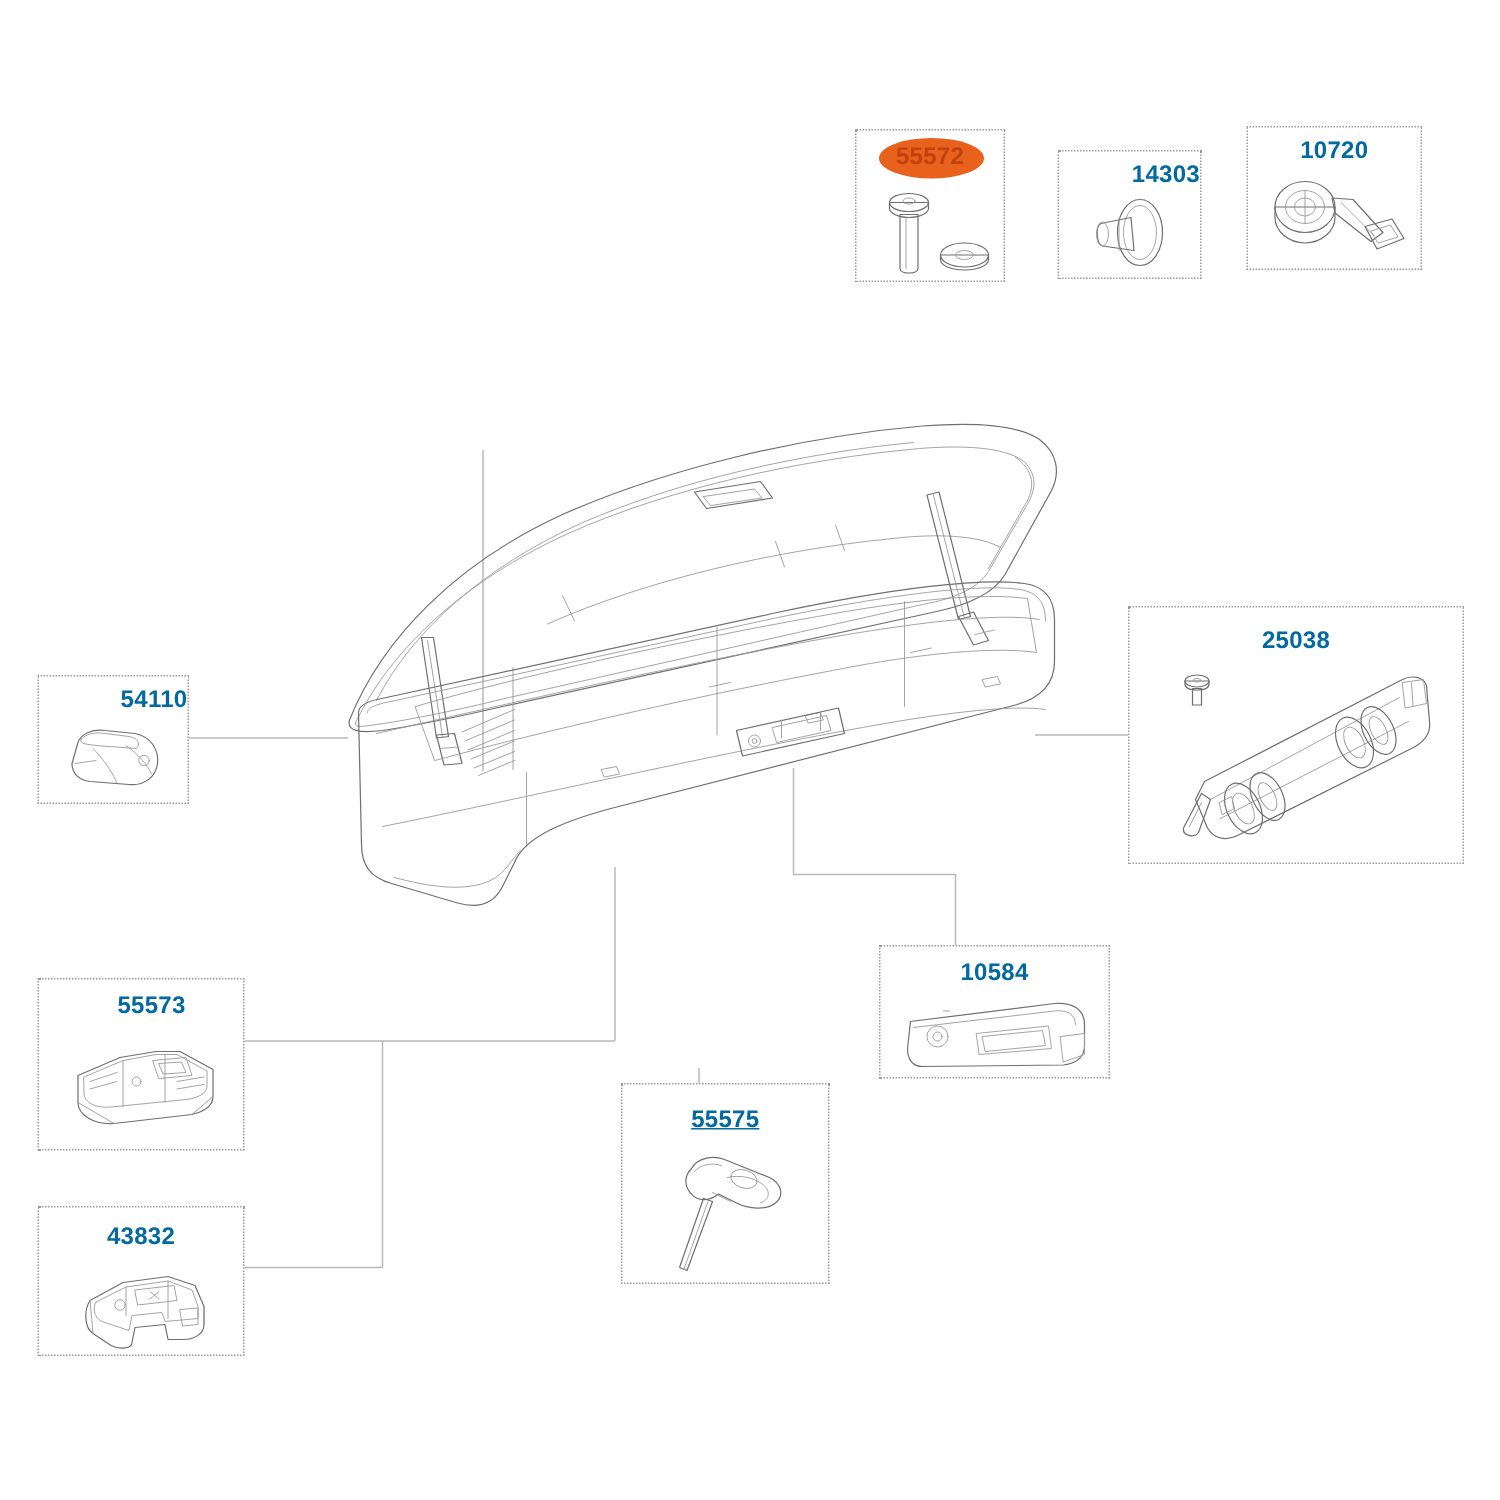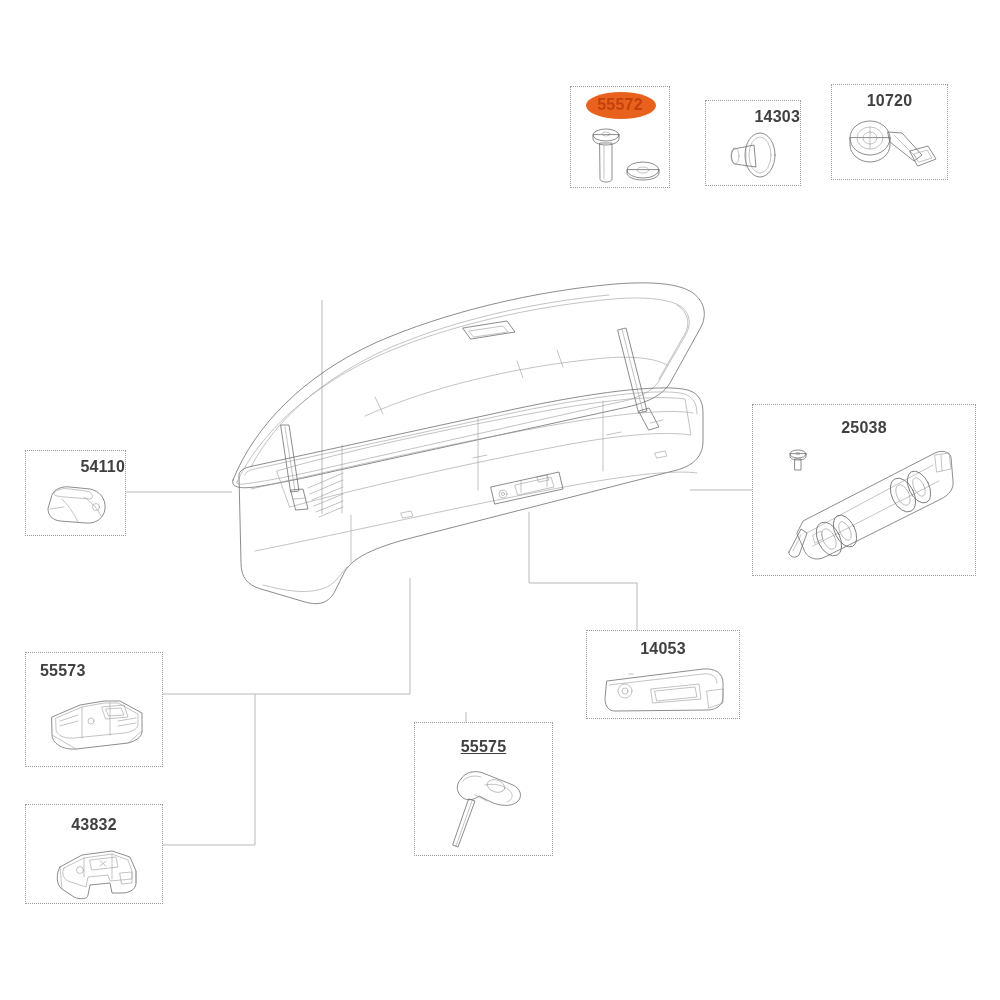--- a/index.html
+++ b/index.html
@@ -31,21 +31,21 @@
   }
 
   .part-label {
     position: absolute;
     left: 0;
     right: 0;
     text-align: center;
     font-family: "Liberation Sans", sans-serif;
     font-weight: bold;
     font-size: 16px;
-    color: #404040;
+    color: #0369a1;
     letter-spacing: 0.2px;
     line-height: 1;
     white-space: nowrap;
   }
 
   .part-label.highlight {
     color: #c2410c;
   }
 
   .badge-ellipse {
@@ -359,21 +359,21 @@
 
       <path class="ln-thin" fill="#f3f3f3" d="M 152 8 L 166 6 L 168 22 L 154 25 Z"></path>
       <path class="ln-thin" d="M 158 8 L 159 24"></path>
 
       <path class="ln-thin" fill="#f1f1f1" d="M 30 88 L 38 84 L 40 92 L 32 96 Z"></path>
     </svg>
   </div>
 
   <div class="part-box" style="left:586px;top:630px;width:154px;height:89px;">
     <div class="part-label" style="top:10px;">
-      <span class="label-text">14053</span>
+      <span class="label-text">10584</span>
     </div>
     <svg class="art" style="left:16px;top:36px;width:124px;height:48px;" viewBox="0 0 124 48">
       <path class="ln" fill="#fbfbfb" d="
         M 4 14 L 100 2 C 112 1, 120 6, 120 16
         L 120 30 C 120 38, 114 42, 106 43
         L 12 44 C 6 44, 2 40, 2 32 Z"></path>
       <path class="ln-thin" d="M 6 18 L 100 7 C 108 6, 114 9, 114 16"></path>
       <path class="ln-thin" fill="#f0f0f0" d="
         M 48 22 L 96 17 L 98 32 L 50 36 Z"></path>
       <path class="ln-thin" fill="#e8e8e8" d="
@@ -402,21 +402,21 @@
       <ellipse class="ln-thin" cx="55" cy="21" rx="9" ry="6" fill="#f2f2f2" transform="rotate(18 55 21)"></ellipse>
       <path class="ln-thin" d="M 34 30 L 46 36"></path>
 
       <path class="ln" fill="#fafafa" d="M 28 34 L 34 36 L 17 82 L 12 80 Z"></path>
       <path class="ln-thin" d="M 31 36 L 15 81"></path>
       <path class="ln-thin" d="M 12 80 L 17 82"></path>
     </svg>
   </div>
 
   <div class="part-box" style="left:25px;top:652px;width:138px;height:115px;">
-    <div class="part-label" style="top:10px; text-align:left; left:14px;">
+    <div class="part-label" style="top:10px; text-align:center; left:14px;">
       <span class="label-text">55573</span>
     </div>
     <svg class="art" style="left:22px;top:38px;width:100px;height:64px;" viewBox="0 0 100 64">
       <path class="ln" fill="#ffffff" d="
         M 4 26 L 32 14 L 56 10 L 72 10 L 94 22 L 94 40
         C 94 46, 88 50, 80 52 L 28 58 C 14 59, 4 52, 4 44 Z"></path>
       <path class="ln-thin" fill="#f8f8f8" d="
         M 8 27 L 34 16 L 56 12 L 70 12 L 90 23 L 90 33
         C 90 38, 84 41, 76 42 L 26 47 C 16 48, 8 44, 8 38 Z"></path>
       <path class="ln-thin" d="M 34 16 L 34 47"></path>

